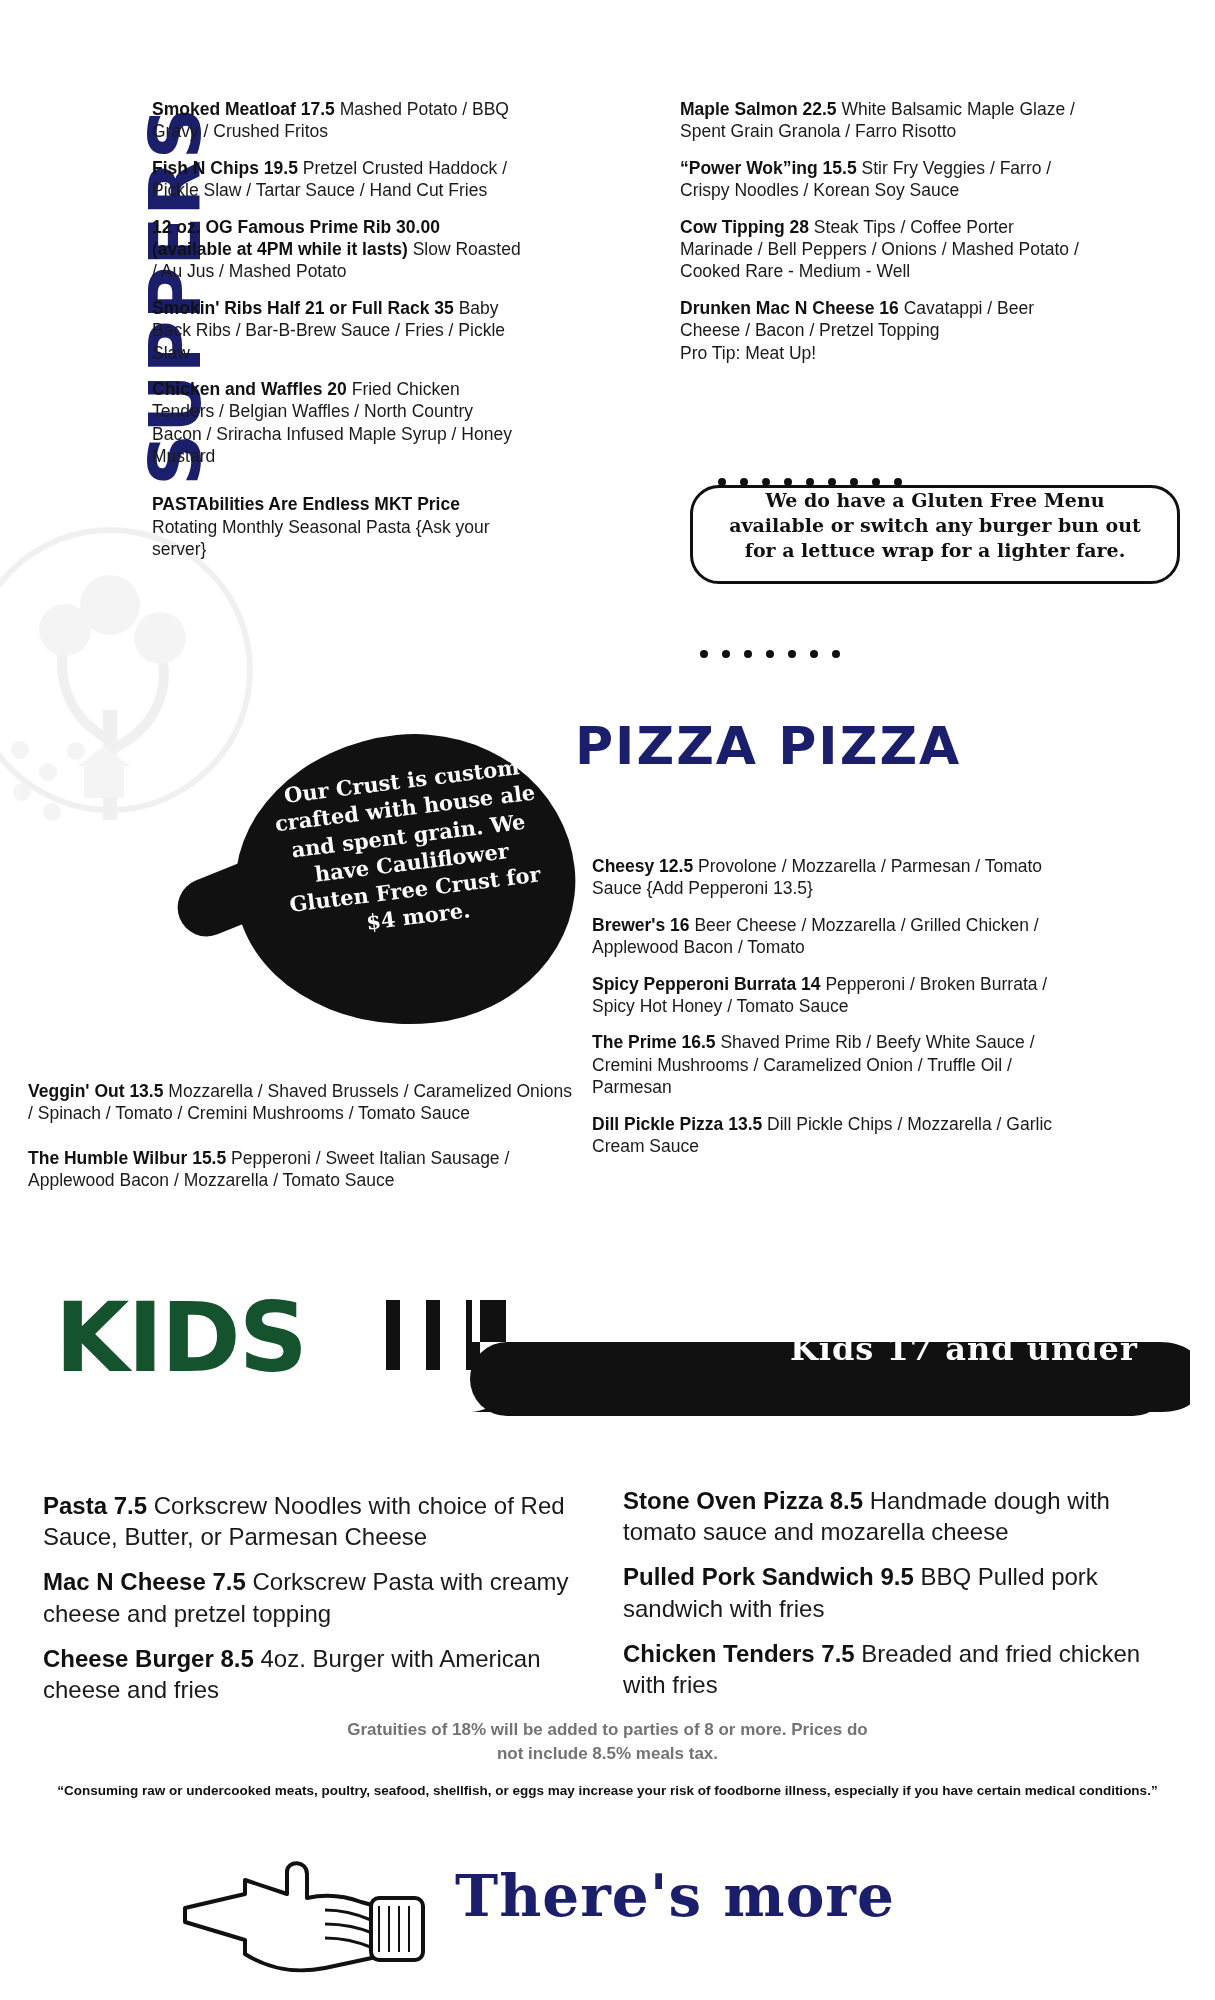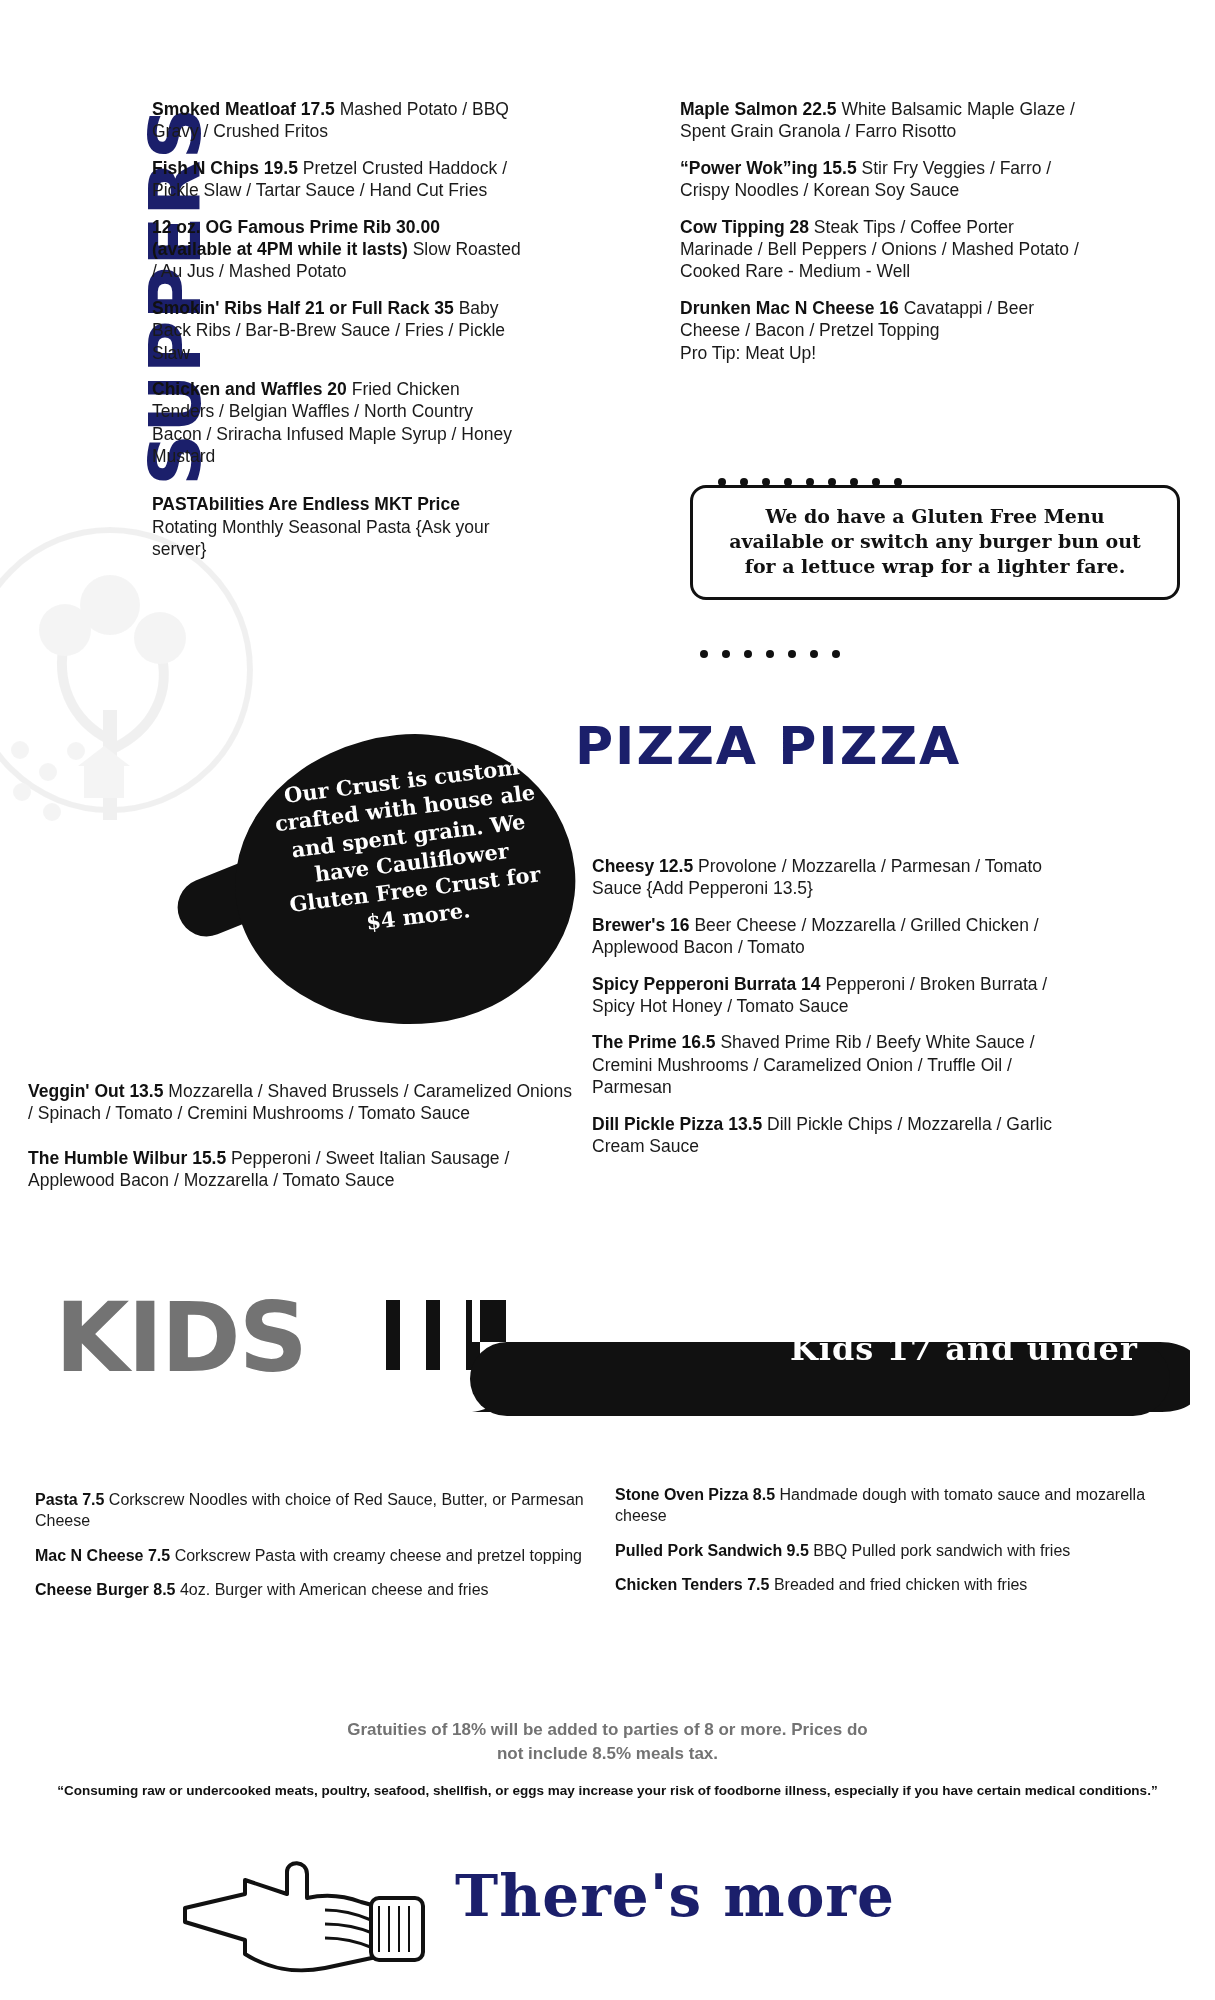--- a/index.html
+++ b/index.html
@@ -74,23 +74,23 @@
     top: 98px;
     width: 400px;
   }
 
   
   .gf-box {
     position: absolute;
     left: 690px;
     top: 485px;
     width: 490px;
-    padding: 16px 22px 18px;
+    padding: 0 22px 18px;
     border: 3px solid #111;
-    border-radius: 16px;
+    border-radius: 29px;
     background: #fff;
     text-align: center;
     font-family: "DejaVu Serif", serif;
     font-weight: 700;
     font-size: 19px;
     line-height: 1.32;
     color: #111;
     z-index: 3;
   }
   .gf-dots-top, .gf-dots-bottom {
@@ -174,21 +174,21 @@
 
   
   .kids-title {
     position: absolute;
     left: 55px;
     top: 1290px;
     font-family: "DejaVu Sans", sans-serif;
     font-weight: 700;
     font-size: 96px;
     letter-spacing: -2px;
-    color: #737373;
+    color: #14532d;
     line-height: 1;
   }
   .fork {
     position: absolute;
     left: 360px;
     top: 1290px;
     width: 830px;
     height: 160px;
   }
   .kids-sub {
@@ -207,21 +207,21 @@
     left: 35px;
     top: 1490px;
     width: 560px;
   }
   .kids-right {
     position: absolute;
     left: 615px;
     top: 1485px;
     width: 560px;
   }
-  .kids-left .item p, .kids-right .item p { font-size: 16px; line-height: 1.3; }
+  .kids-left .item p, .kids-right .item p { font-size: 24px; line-height: 1.3; margin-left: 8px; }
 
   
   .footer-note {
     position: absolute;
     left: 0; right: 0;
     top: 1718px;
     text-align: center;
     font-weight: 700;
     font-size: 17px;
     line-height: 1.4;

